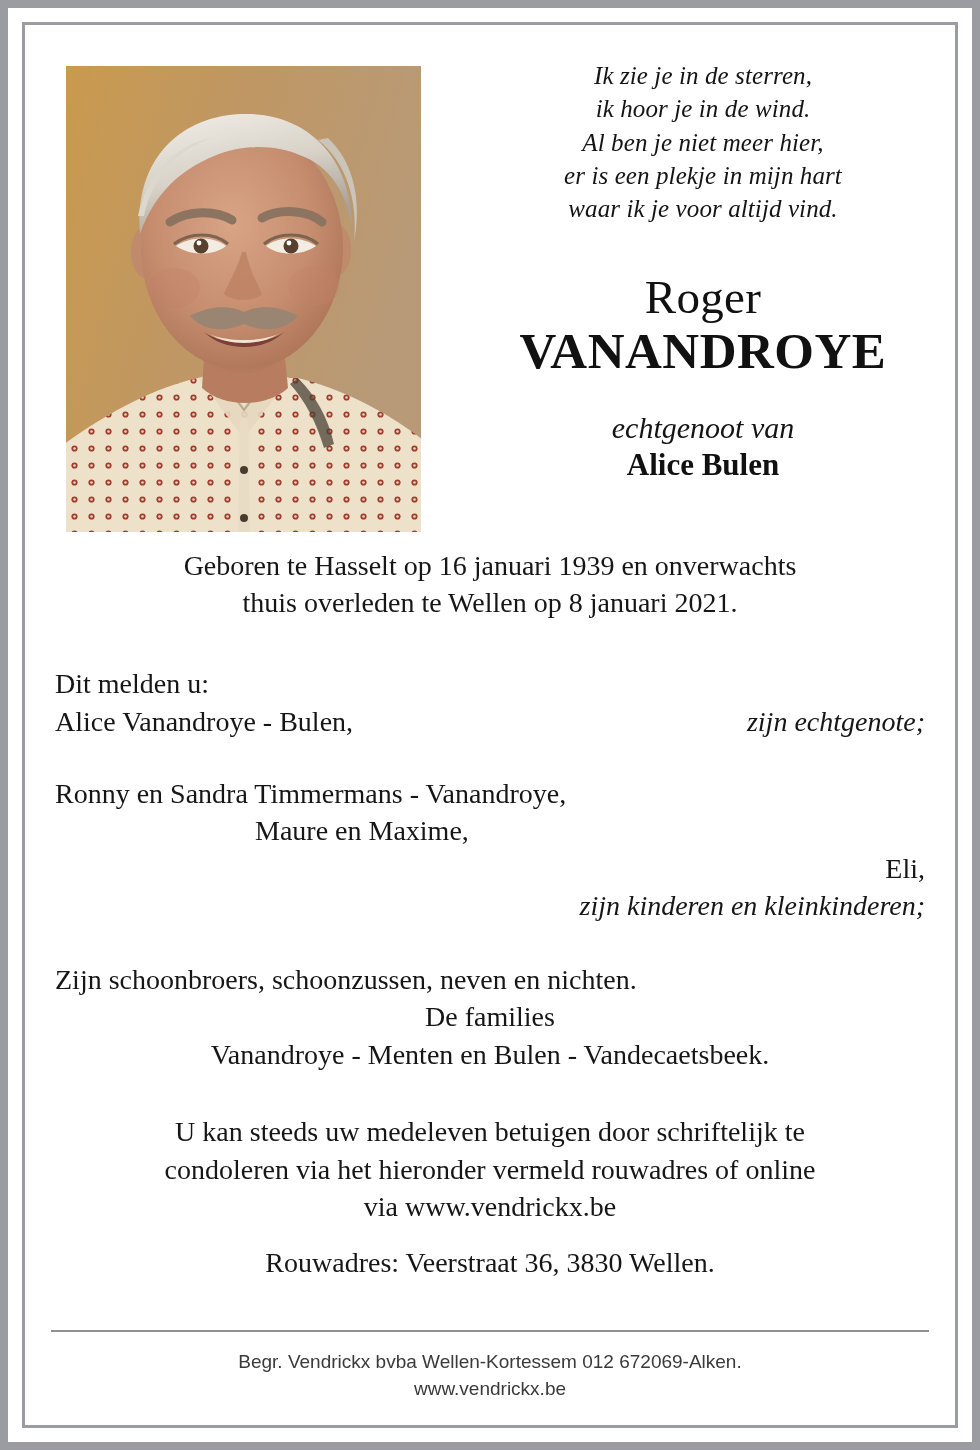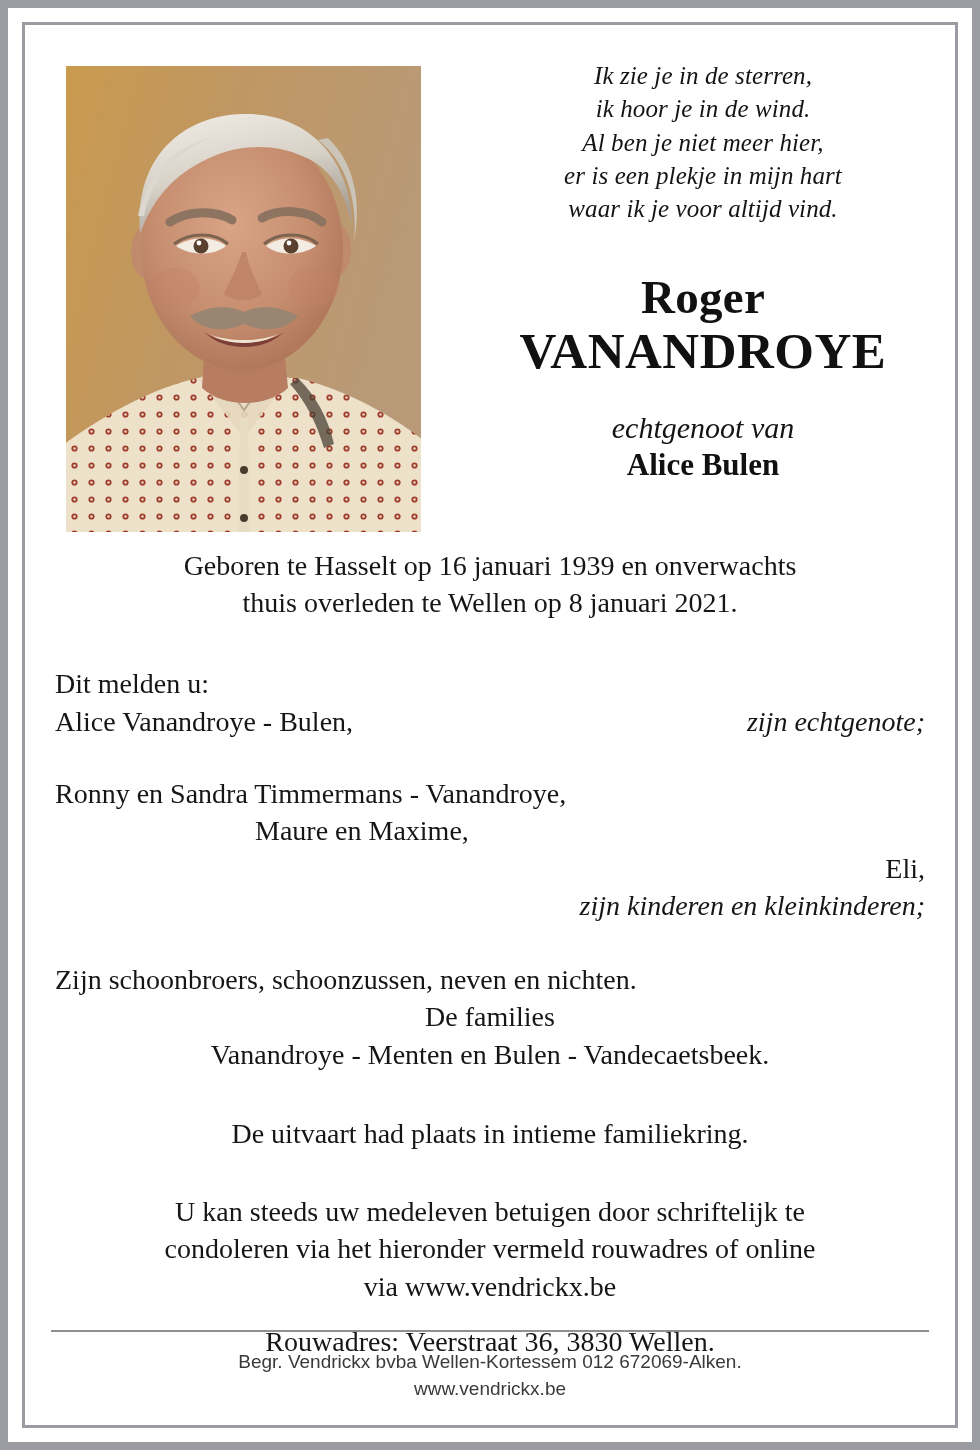--- a/index.html
+++ b/index.html
@@ -73,21 +73,21 @@
     font-size: 25px;
     line-height: 1.33;
     color: #141414;
     letter-spacing: 0.1px;
   }
   .poem div { white-space: nowrap; }
 
   .name-first {
     margin-top: 48px;
     font-size: 47px;
-    font-weight: bold;
+    font-weight: normal;
     line-height: 1.06;
     color: #111111;
     letter-spacing: 0.3px;
   }
   .name-last {
     font-size: 51px;
     font-weight: bold;
     line-height: 1.12;
     color: #111111;
     letter-spacing: 0.5px;
@@ -340,21 +340,20 @@
               <span class="rel">zijn kinderen en kleinkinderen;</span>
             </div>
           </div>
 
           <div class="families">
             <div class="l1">Zijn schoonbroers, schoonzussen, neven en nichten.</div>
             <div class="l2">De families</div>
             <div class="l3">Vanandroye - Menten en Bulen - Vandecaetsbeek.</div>
           </div>
 
-          <div class="funeral-note">De uitvaart had plaats in intieme familiekring.</div>
 
           <div class="condolence">
             <div>U kan steeds uw medeleven betuigen door schriftelijk te</div>
             <div>condoleren via het hieronder vermeld rouwadres of online</div>
             <div>via www.vendrickx.be</div>
           </div>
 
           <div class="mourn-address">Rouwadres: Veerstraat 36, 3830 Wellen.</div>
         </div>
 

